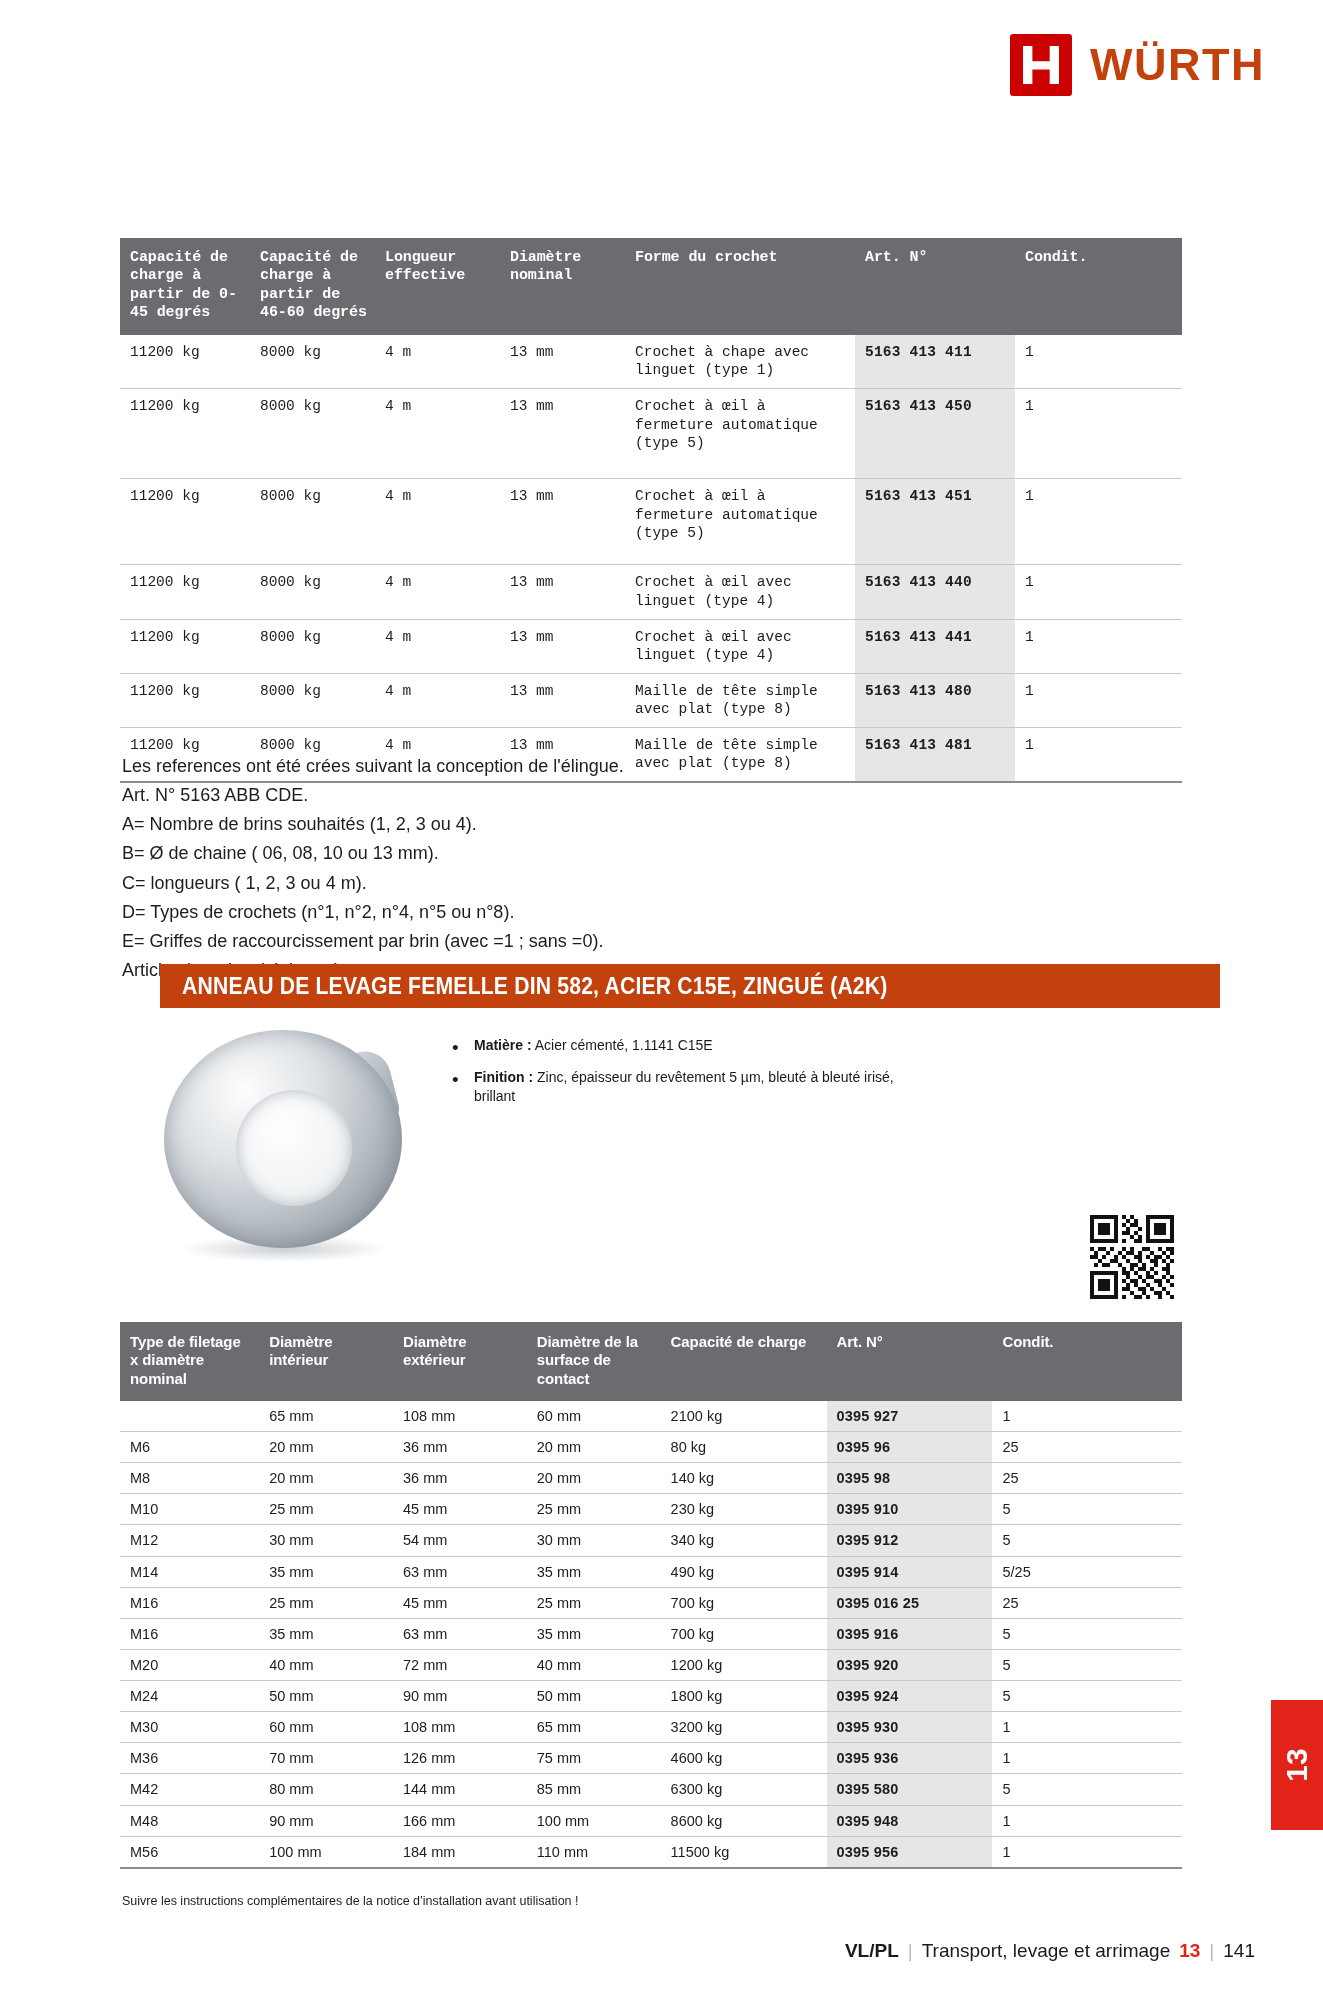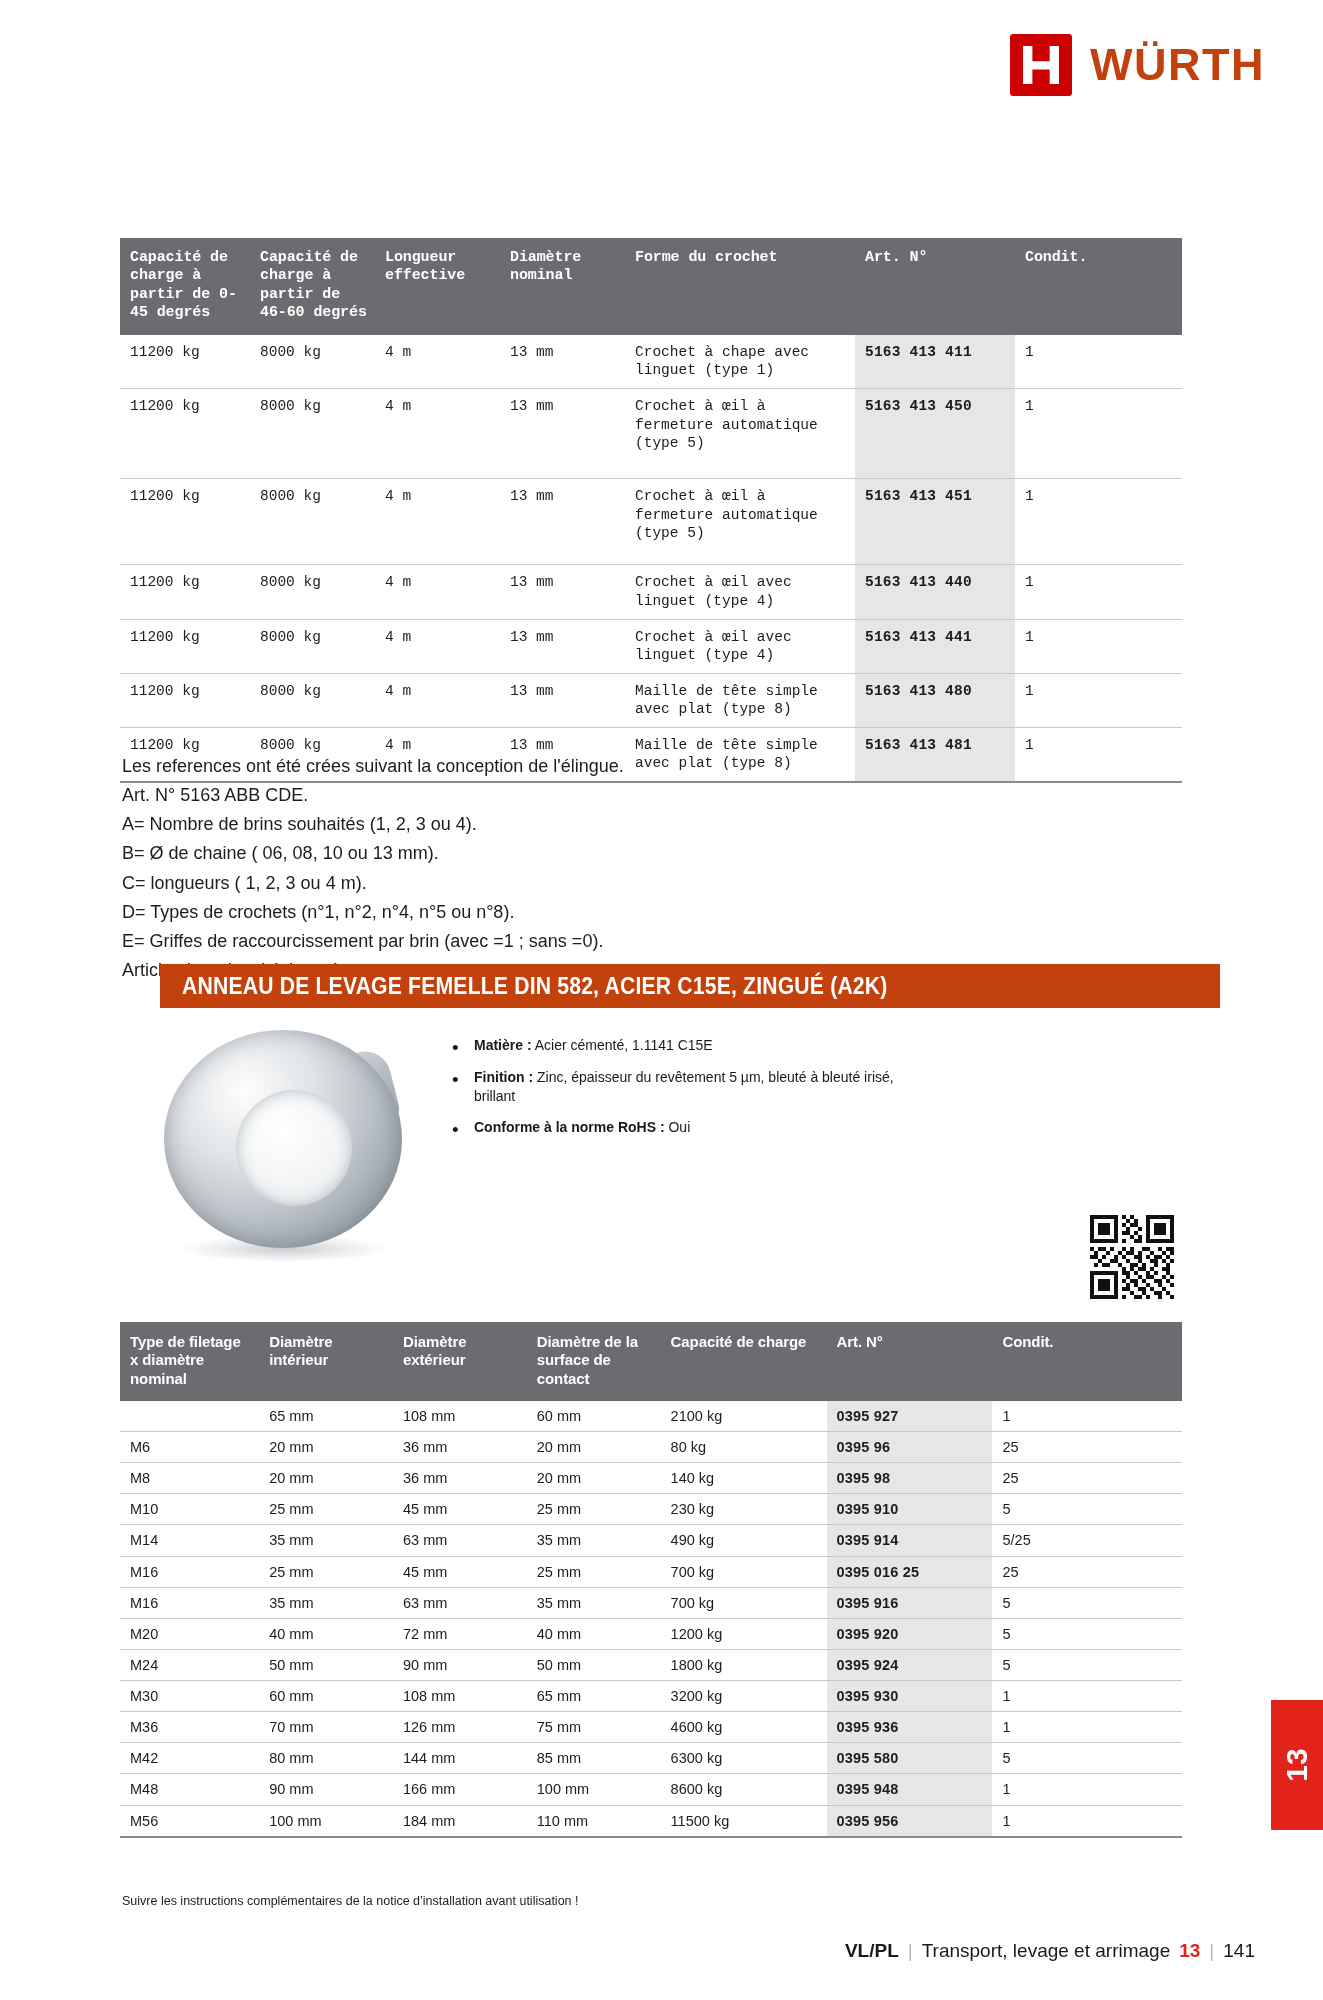--- a/index.html
+++ b/index.html
@@ -299,24 +299,20 @@
 </div>
 
 <ul class="bullets">
   <li>
     <b>Matière :</b>
     <span>Acier cémenté, 1.1141 C15E</span>
   </li>
   <li>
     <b>Finition :</b>
     <span>Zinc, épaisseur du revêtement 5 µm, bleuté à bleuté irisé, brillant</span>
-  </li>
-  <li>
-    <b>Conforme à la norme RoHS :</b>
-    <span>Oui</span>
   </li>
 </ul>
 
 <div class="qr">
   <svg width="84" height="84" viewBox="0 0 21 21" shape-rendering="crispEdges" aria-hidden="true">
     <rect width="21" height="21" fill="#ffffff"></rect>
     <g fill="#111111">
       <rect x="0" y="0" width="7" height="1"></rect>
         <rect x="0" y="6" width="7" height="1"></rect>
       <rect x="0" y="0" width="1" height="7"></rect>
@@ -478,20 +474,29 @@
     <tr>
       <td>M10</td>
       <td>25 mm</td>
       <td>45 mm</td>
       <td>25 mm</td>
       <td>230 kg</td>
       <td class="art">0395 910</td>
       <td>5</td>
     </tr>
     <tr>
+      <td>M12</td>
+      <td>30 mm</td>
+      <td>54 mm</td>
+      <td>30 mm</td>
+      <td>340 kg</td>
+      <td class="art">0395 912</td>
+      <td>5</td>
+    </tr>
+    <tr>
       <td>M14</td>
       <td>35 mm</td>
       <td>63 mm</td>
       <td>35 mm</td>
       <td>490 kg</td>
       <td class="art">0395 914</td>
       <td>5/25</td>
     </tr>
     <tr>
       <td>M16</td>

